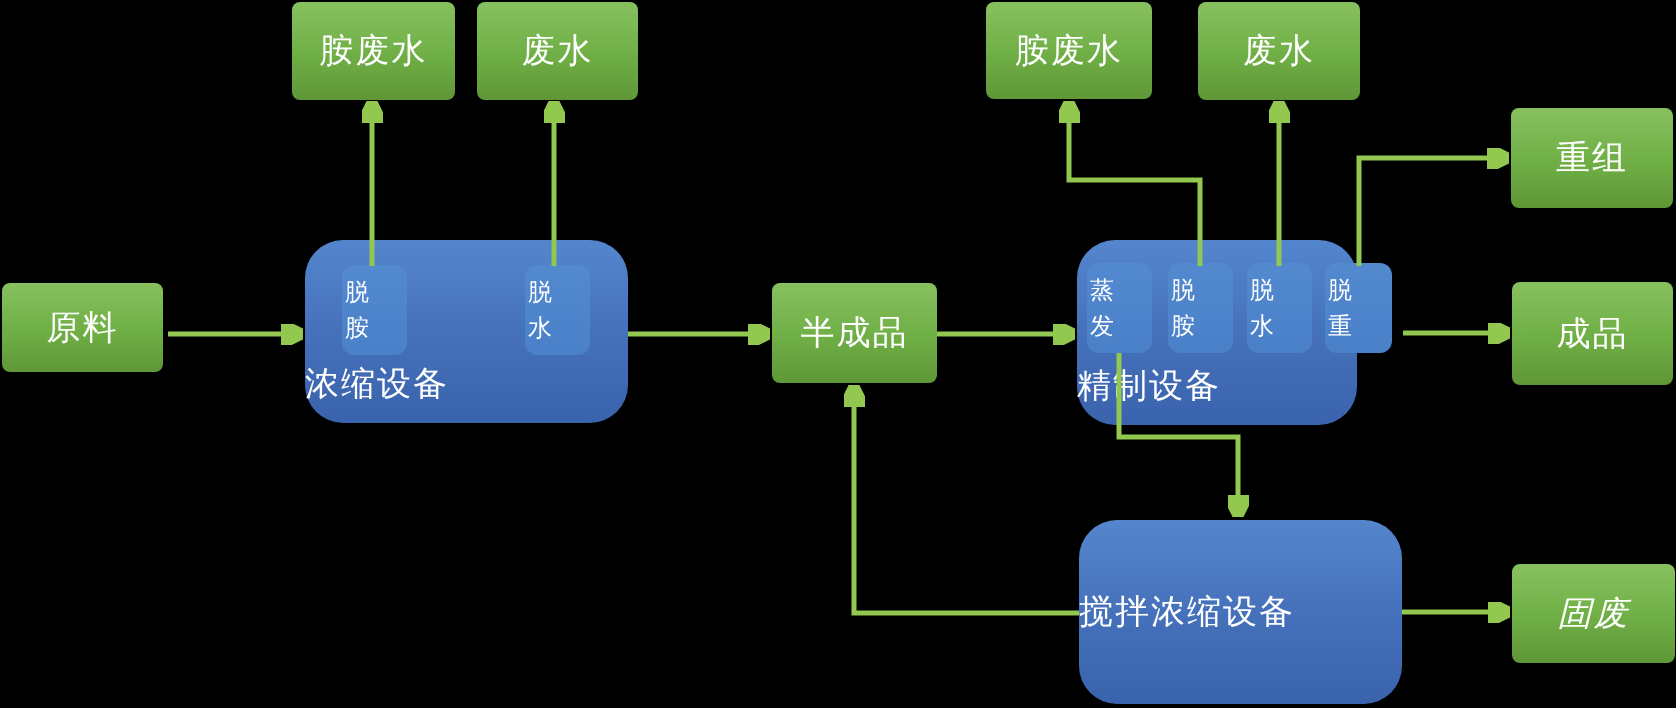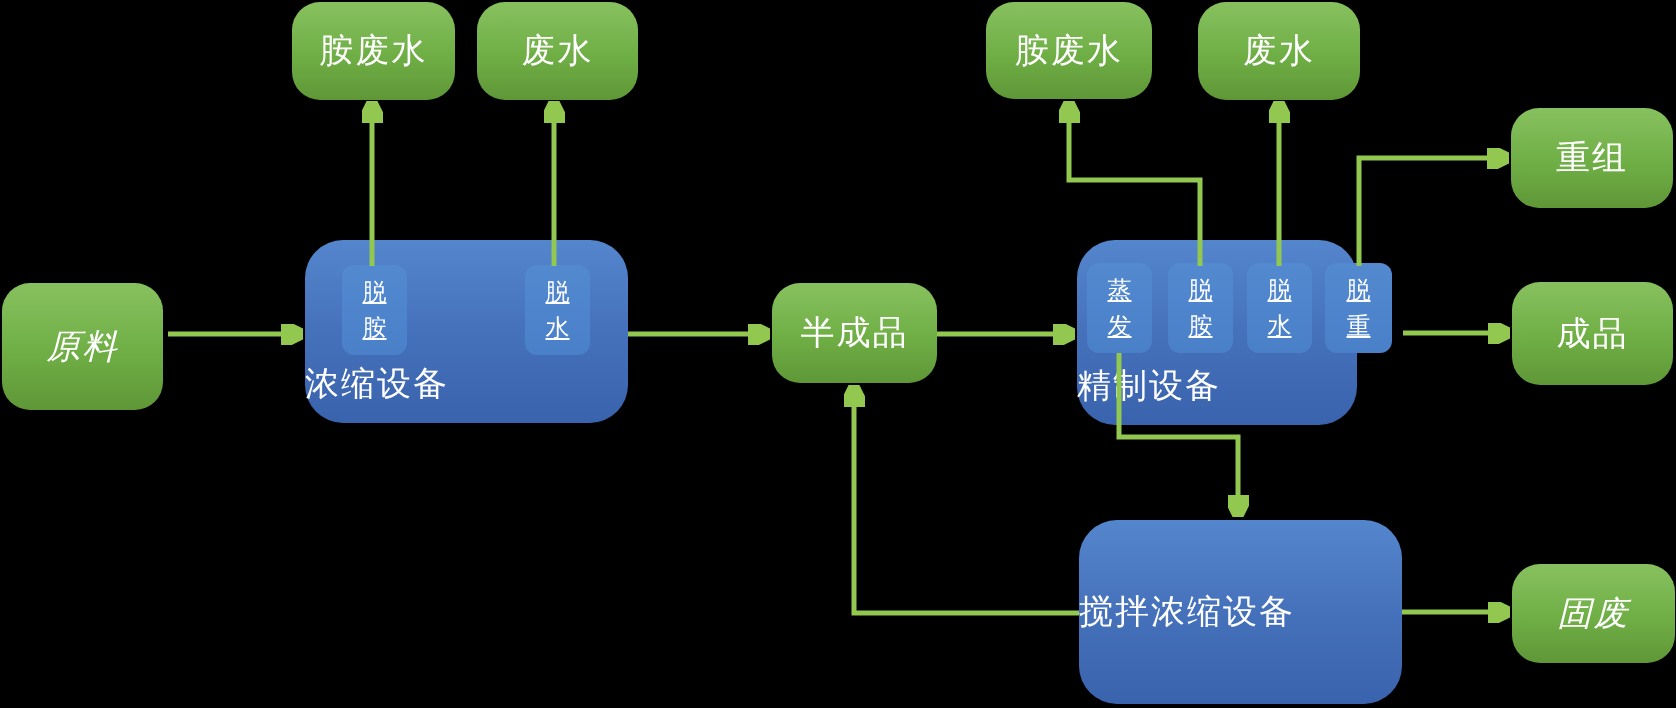--- a/index.html
+++ b/index.html
@@ -5,37 +5,37 @@
   html,body{margin:0;padding:0;background:#000;}
   body{font-family:"DejaVu Sans",sans-serif;}
   #stage{
     position:relative;width:1676px;height:708px;background:#000;overflow:hidden;
     color:#fff;
   }
   .node{position:absolute;display:flex;align-items:center;justify-content:center;
     color:#fff;box-sizing:border-box;}
   .green{
     background:linear-gradient(180deg,#87c15f 0%,#6fae45 55%,#5f9737 100%);
-    border-radius:28px;font-size:34px;letter-spacing:2px;
+    border-radius:8px;font-size:34px;letter-spacing:2px;
   }
   .blue{
     background:linear-gradient(180deg,#5486cd 0%,#446fb9 55%,#3a63ad 100%);
     border-radius:38px;
   }
   .blue-label{position:absolute;left:0;right:0;text-align:left;font-size:34px;
     letter-spacing:2px;color:#fff;}
   .blue-label.at-bottom{bottom:16px;}
   .blue-label.centered{top:50%;transform:translateY(-50%);}
-  .sub-box{position:absolute;display:flex;align-items:center;justify-content:center;
+  .sub-box{position:absolute;display:flex;align-items:center;
     background:linear-gradient(180deg,#5289cf 0%,#4a80c8 100%);
-    border-radius:12px;color:#fff;text-decoration:underline;}
+    border-radius:12px;color:#fff;}
   .sub-label{width:30px;font-size:24px;line-height:1.5;text-align:center;
     word-break:break-all;}
   
-  #n-raw            {left:2px;   top:283px; width:161px; height:127px;font-style:italic;}
+  #n-raw            {left:2px;   top:283px; width:161px; height:89px;}
   #n-amine1         {left:292px; top:2px;   width:163px; height:98px;}
   #n-waste1         {left:477px; top:2px;   width:161px; height:98px;}
   #n-conc           {left:305px; top:240px; width:323px; height:183px;}
   #n-semi           {left:772px; top:283px; width:165px; height:100px;}
   #n-amine2         {left:986px; top:2px;   width:166px; height:97px;}
   #n-waste2         {left:1198px;top:2px;   width:162px; height:98px;}
   #n-refine         {left:1077px;top:240px; width:280px; height:185px;}
   #n-recomb         {left:1511px;top:108px; width:162px; height:100px;}
   #n-finished       {left:1512px;top:282px; width:161px; height:103px;}
   #n-stir           {left:1079px;top:520px; width:323px; height:184px;}

